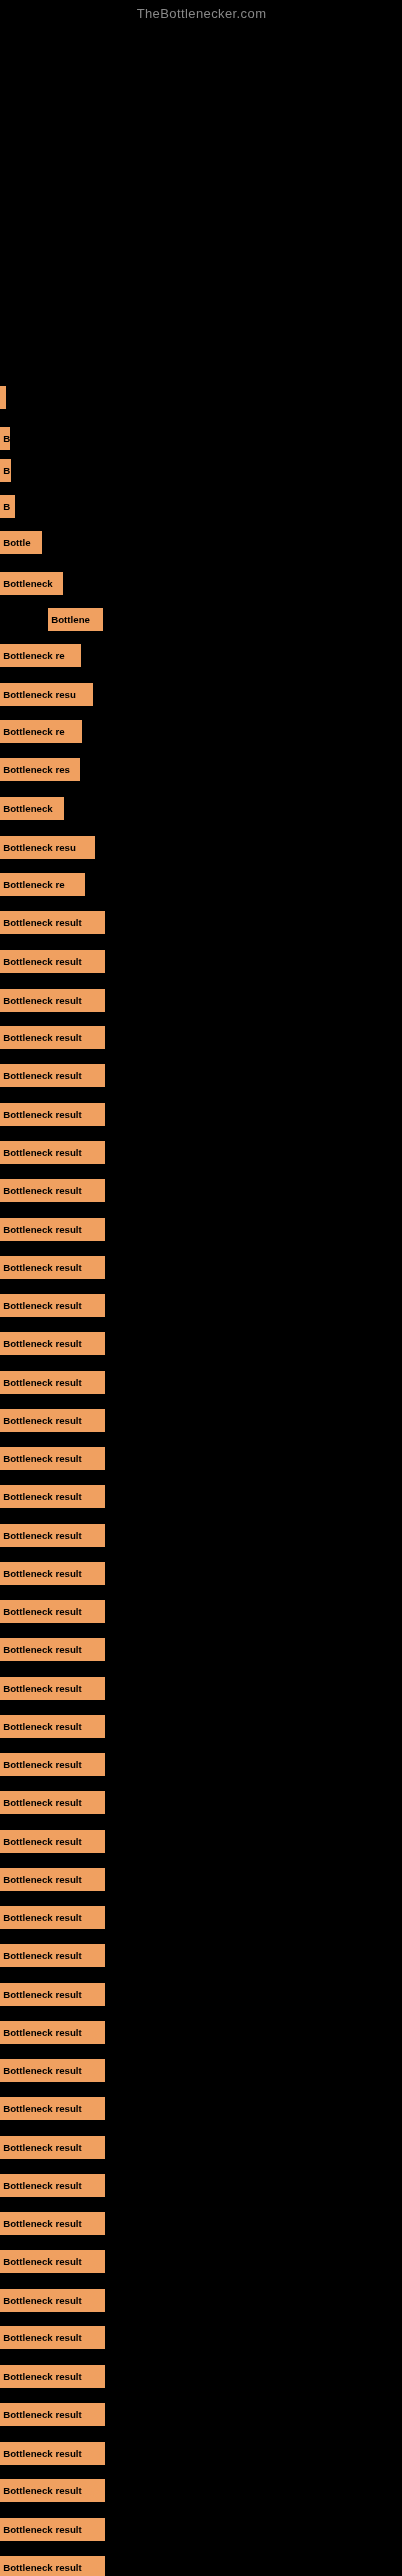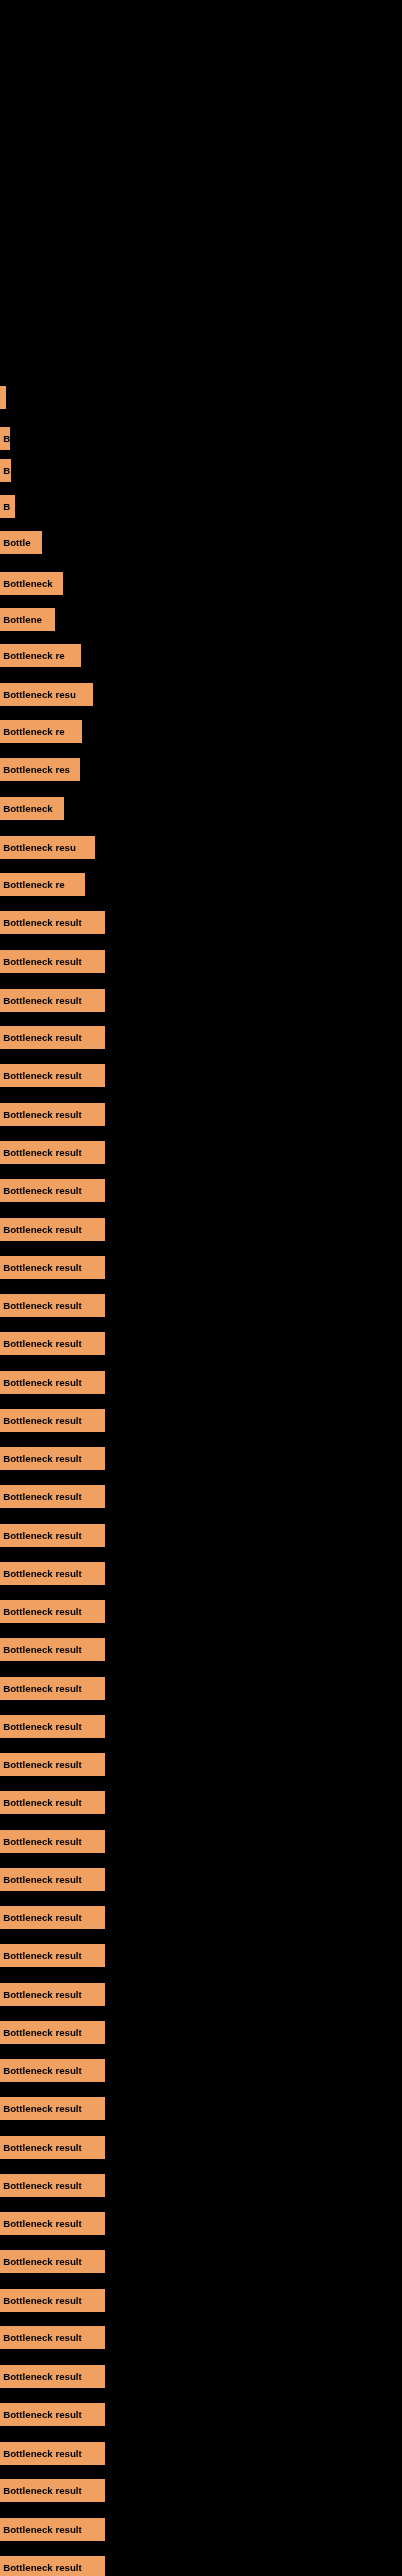--- a/index.html
+++ b/index.html
@@ -52,20 +52,21 @@
     .bar-label {
       color: #000000;
       font-size: 9.7px;
       font-weight: bold;
     }
   </style>
 </head>
 <body>
 
 <div class="bars-container">
+  <div class="site-title">TheBottlenecker.com</div>
 <div class="bar-item" style="top: 386px; left: 0px;">
       <div class="bar-block" style="width: 6.4px;"></div>
     </div>
     <div class="bar-item" style="top: 427px; left: 0px;">
       <div class="bar-block" style="width: 9.7px;">
         <span class="bar-label">B</span>
       </div>
     </div>
     <div class="bar-item" style="top: 459px; left: 0px;">
       <div class="bar-block" style="width: 11.3px;">
@@ -80,21 +81,21 @@
     <div class="bar-item" style="top: 531px; left: 0px;">
       <div class="bar-block" style="width: 42px;">
         <span class="bar-label">Bottle</span>
       </div>
     </div>
     <div class="bar-item" style="top: 572px; left: 0px;">
       <div class="bar-block" style="width: 63px;">
         <span class="bar-label">Bottleneck</span>
       </div>
     </div>
-    <div class="bar-item" style="top: 608px; left: 0px;">
+    <div class="bar-item" style="top: 608px; left: 0px; padding-left: 48px;">
       <div class="bar-block" style="width: 55px;">
         <span class="bar-label">Bottlene</span>
       </div>
     </div>
     <div class="bar-item" style="top: 644px; left: 0px;">
       <div class="bar-block" style="width: 81px;">
         <span class="bar-label">Bottleneck re</span>
       </div>
     </div>
     <div class="bar-item" style="top: 683px; left: 0px;">

